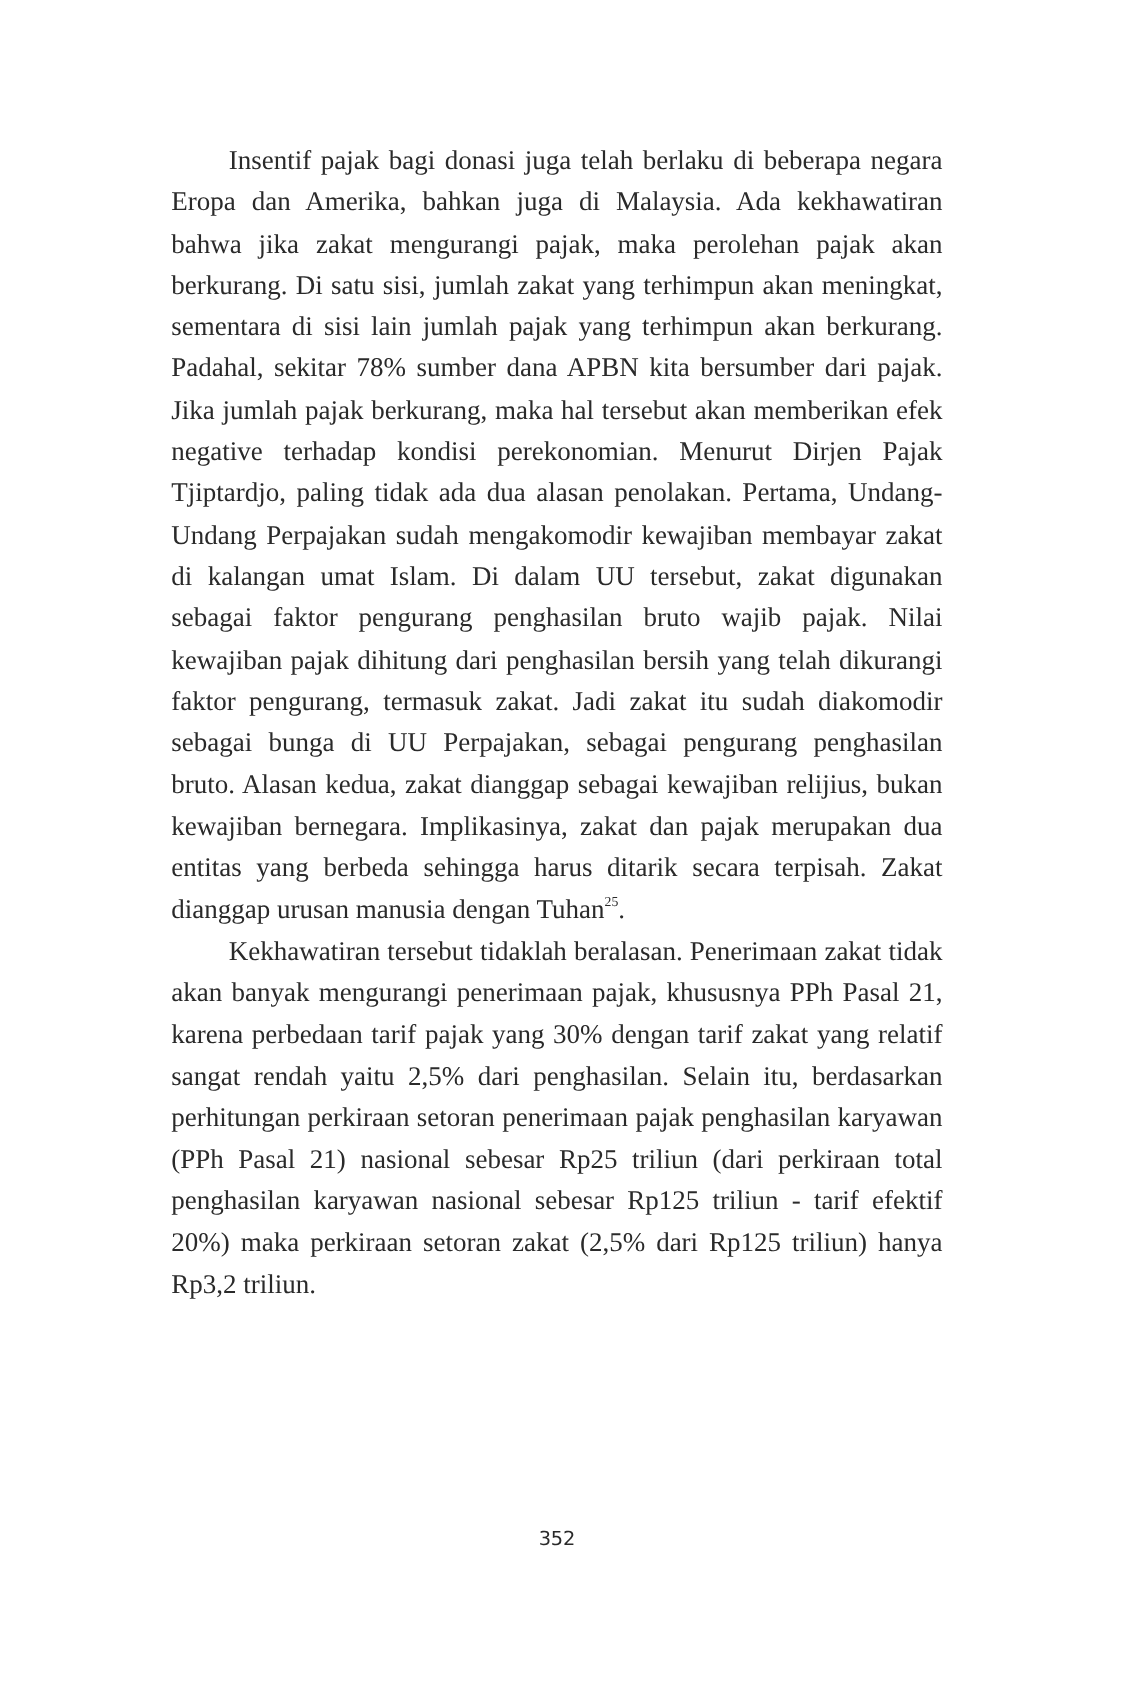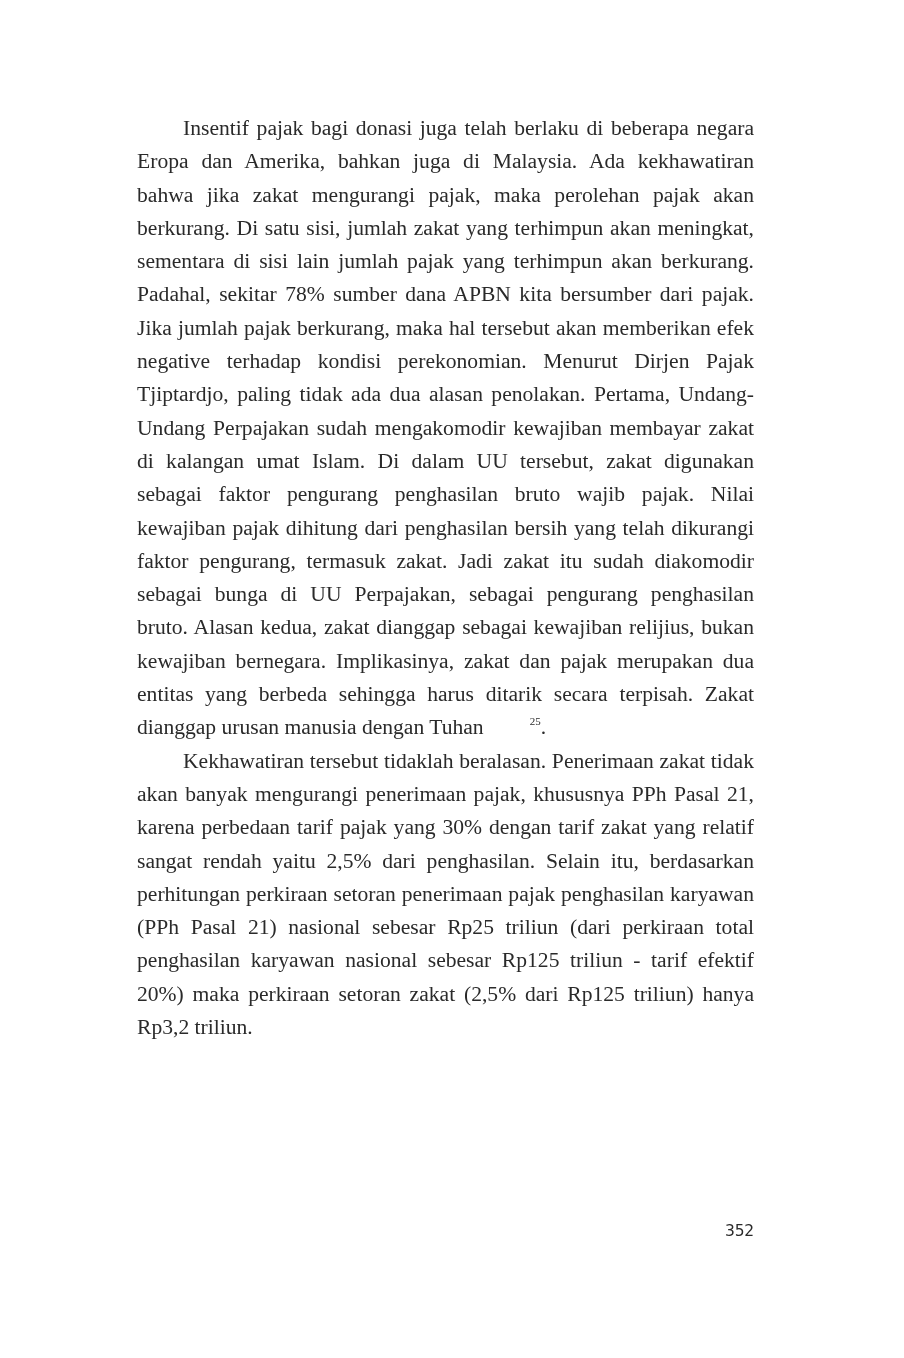--- a/index.html
+++ b/index.html
@@ -28,29 +28,28 @@
       margin: 0;
       text-indent: 46px;
       hyphens: none;
     }
     sup.footnote-ref {
       font-size: 11px;
       line-height: 0;
       vertical-align: super;
       position: relative;
       top: -1px;
-      margin-left: 46px;
     }
     .page-footer {
       position: absolute;
       left: 137px;
       top: 1222px;
       width: 617px;
       display: flex;
-      justify-content: flex-end;
+      justify-content: center;
       align-items: baseline;
       font-family: "DejaVu Sans", "Liberation Sans", sans-serif;
       font-size: 15.5px;
       color: #2a2a2a;
       letter-spacing: -0.2px;
     }
   </style>
 </head>
 <body>
 

